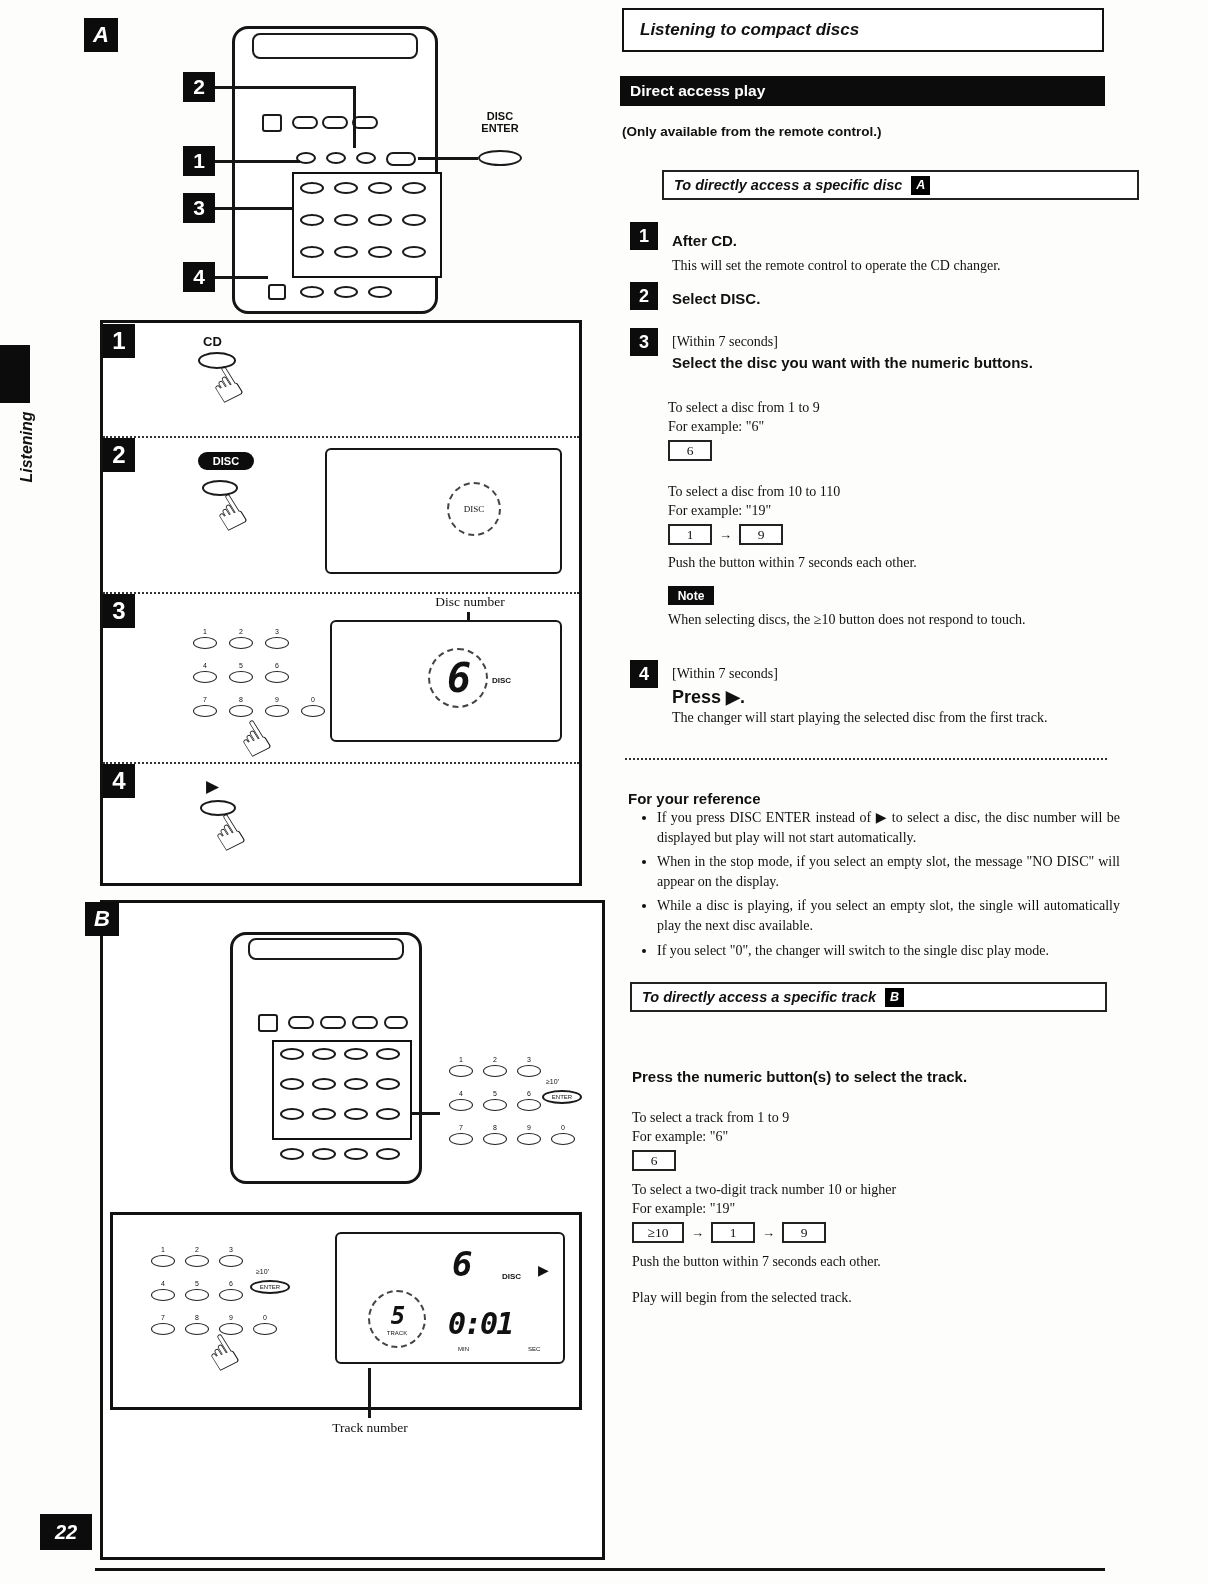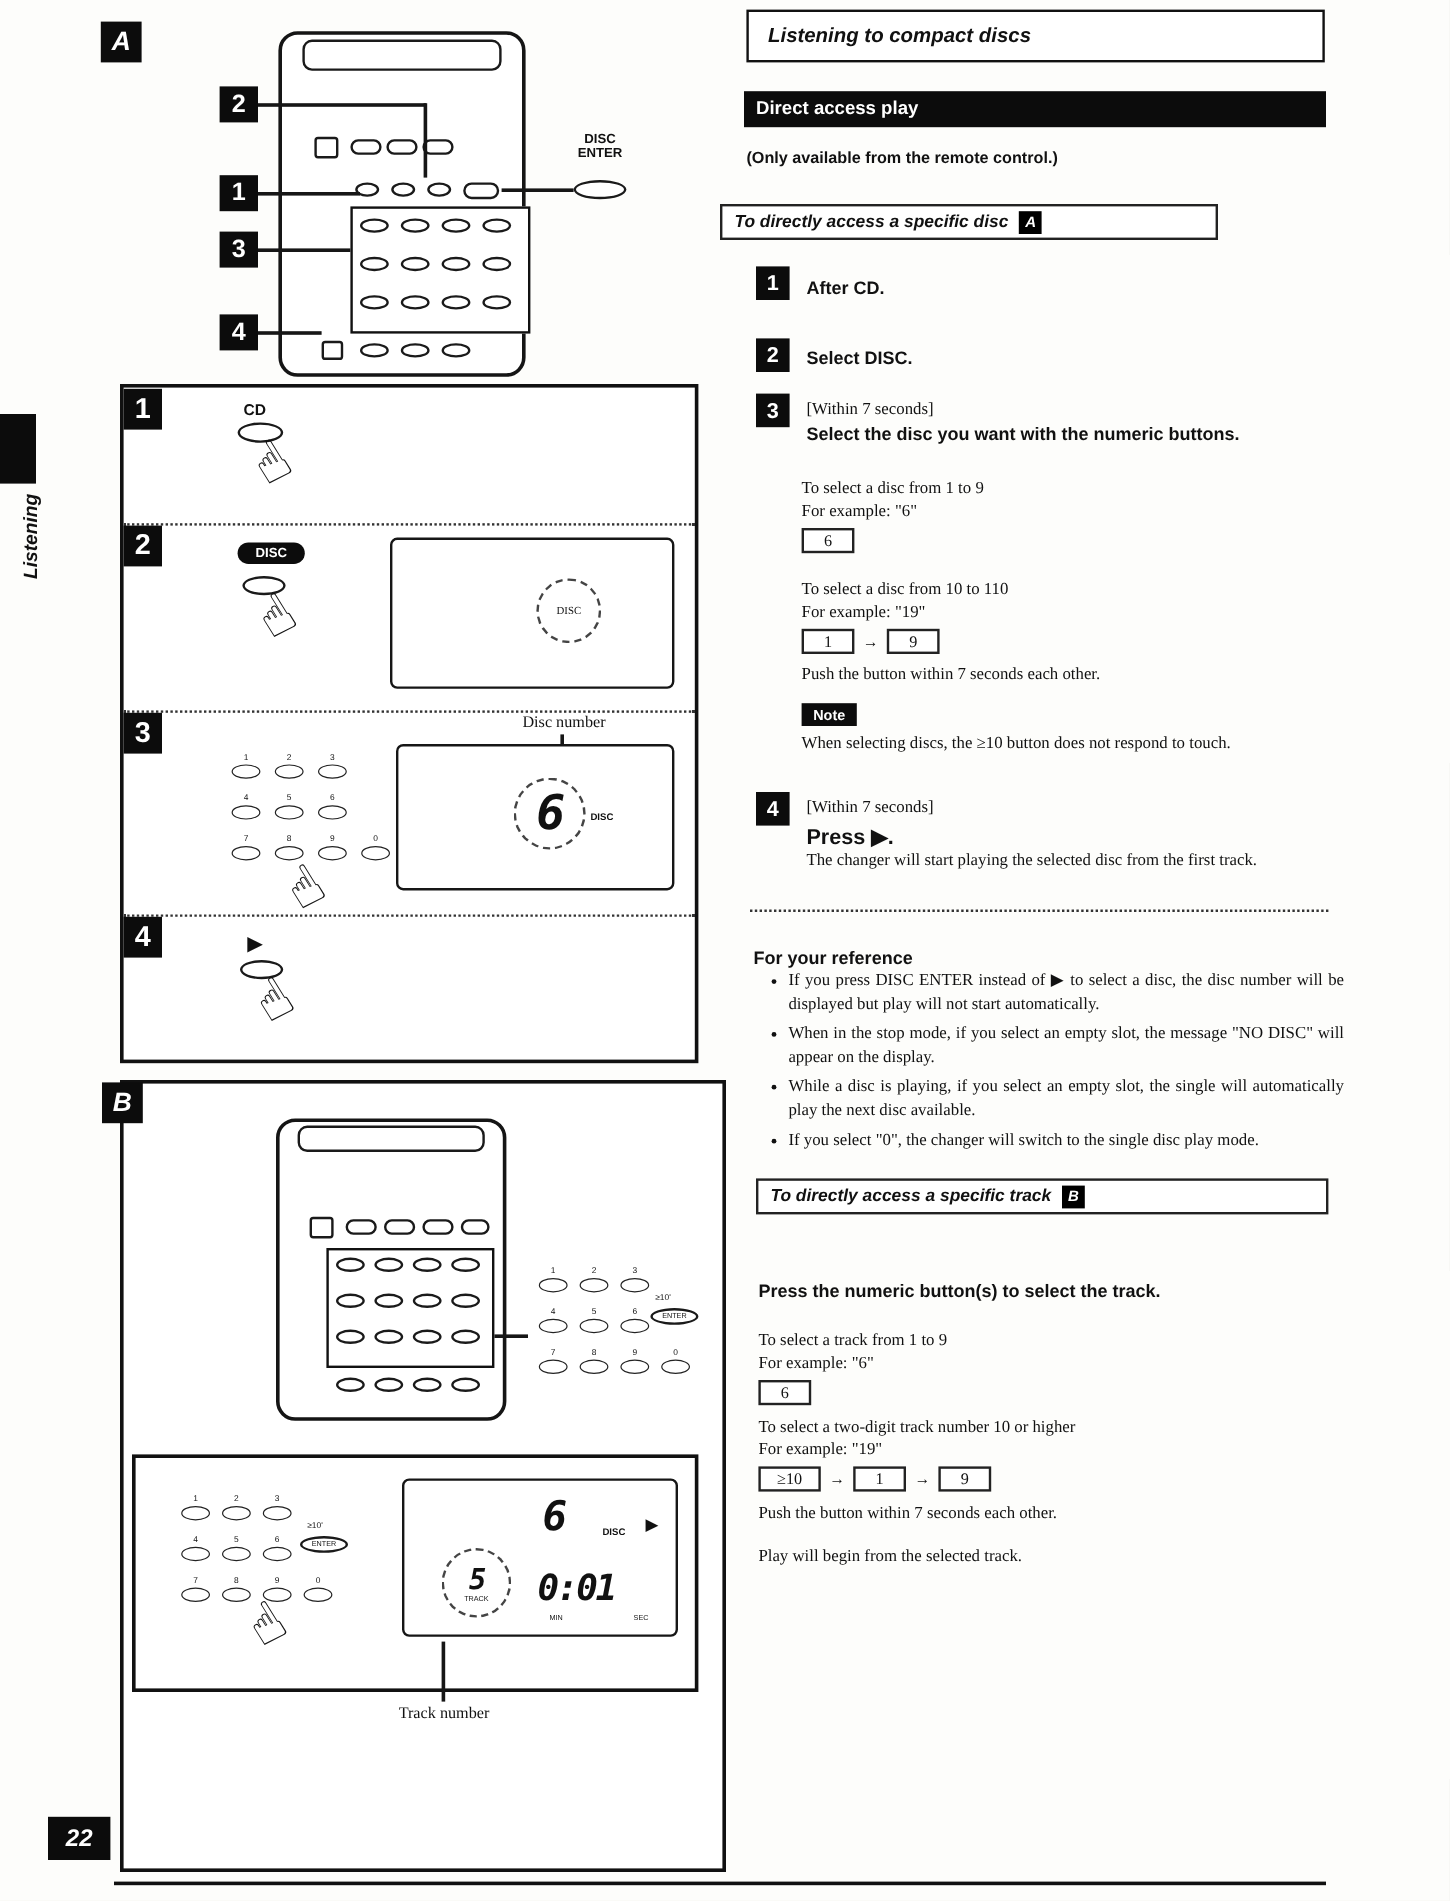--- a/index.html
+++ b/index.html
@@ -306,27 +306,28 @@
   <div class="abs" style="left:300px;top:1420px;width:140px;text-align:center;font-size:13.5px">Track number</div>
 
   <div class="abs" style="left:622px;top:8px;width:482px;height:44px;border:2.5px solid #111;background:#fff;display:flex;align-items:center;padding-left:16px">
     <span class="itbold" style="font-size:17px">Listening to compact discs</span>
   </div>
 
   <div class="abs blackbox sans" style="left:620px;top:76px;width:485px;height:30px;justify-content:flex-start;padding-left:10px;font-weight:bold;font-size:15.5px">Direct access play</div>
 
   <div class="abs sans" style="left:622px;top:124px;font-size:13.5px;font-weight:bold">(Only available from the remote control.)</div>
 
-  <div class="headrule" style="left:600px;top:170px;width:415px;height:30px">
+  <div class="headrule" style="left:662px;top:170px;width:477px;height:30px">
     <span class="itbold" style="font-size:14.5px">To directly access a specific disc</span>
     <span class="refsq">A</span>
   </div>
 
   <div class="abs blackbox numbox" style="left:630px;top:222px;width:28px;height:28px;font-size:18px">1</div>
   <div class="abs sans" style="left:672px;top:232px;font-size:15px;font-weight:bold">After CD.</div>
+  <div class="abs serif14" style="left:672px;top:256px;width:432px">This will set the remote control to operate the CD changer.</div>
 
   <div class="abs blackbox numbox" style="left:630px;top:282px;width:28px;height:28px;font-size:18px">2</div>
   <div class="abs sans" style="left:672px;top:290px;font-size:15px;font-weight:bold">Select DISC.</div>
 
   <div class="abs blackbox numbox" style="left:630px;top:328px;width:28px;height:28px;font-size:18px">3</div>
   <div class="abs serif14" style="left:672px;top:332px">[Within 7 seconds]</div>
   <div class="abs sans" style="left:672px;top:354px;width:432px;font-size:15px;font-weight:bold">Select the disc you want with the numeric buttons.</div>
 
   <div class="abs serif14" style="left:668px;top:398px">To select a disc from 1 to 9</div>
   <div class="abs serif14" style="left:668px;top:417px">For example: "6"</div>

